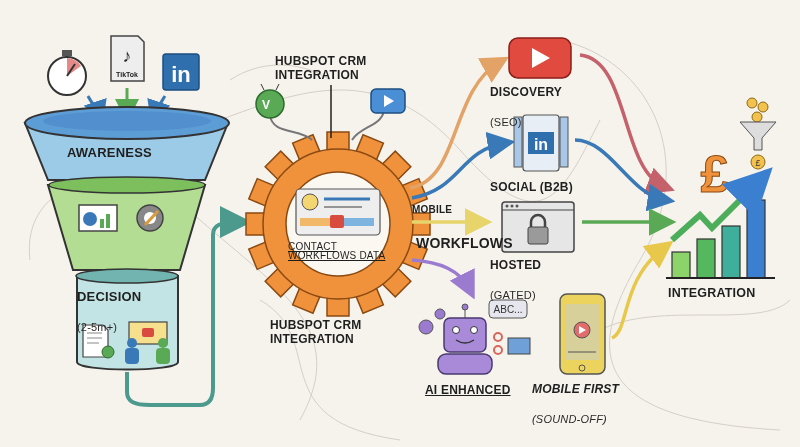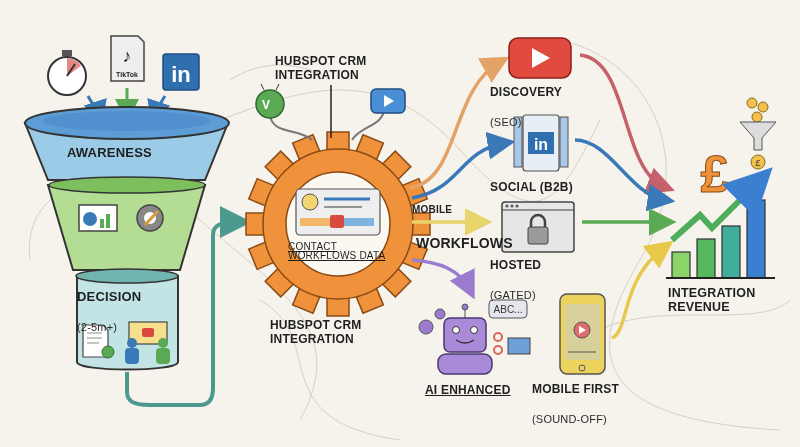--- a/index.html
+++ b/index.html
@@ -287,21 +287,20 @@
 <div class="lbl" style="left:490px;top:180px;width:100px;">
   <div>SOCIAL (B2B)</div>
 </div>
 <div class="lbl" style="left:490px;top:258px;width:100px;">
   <div>HOSTED</div>
   <div class="sub">(GATED)</div>
 </div>
 <div class="lbl" style="left:425px;top:383px;width:100px;text-decoration:underline;">
   <div>AI ENHANCED</div>
 </div>
-<div class="lbl" style="left:532px;top:382px;width:100px;">
+<div class="lbl" style="left:532px;top:382px;width:100px;font-style:italic;">
   <div>MOBILE FIRST</div>
   <div class="sub">(SOUND-OFF)</div>
 </div>
 
 <div class="lbl" style="left:668px;top:286px;width:110px;font-size:12.5px;">
   <div>INTEGRATION</div>
-  <div>REVENUE</div>
 </div>
 
 </body></html>

